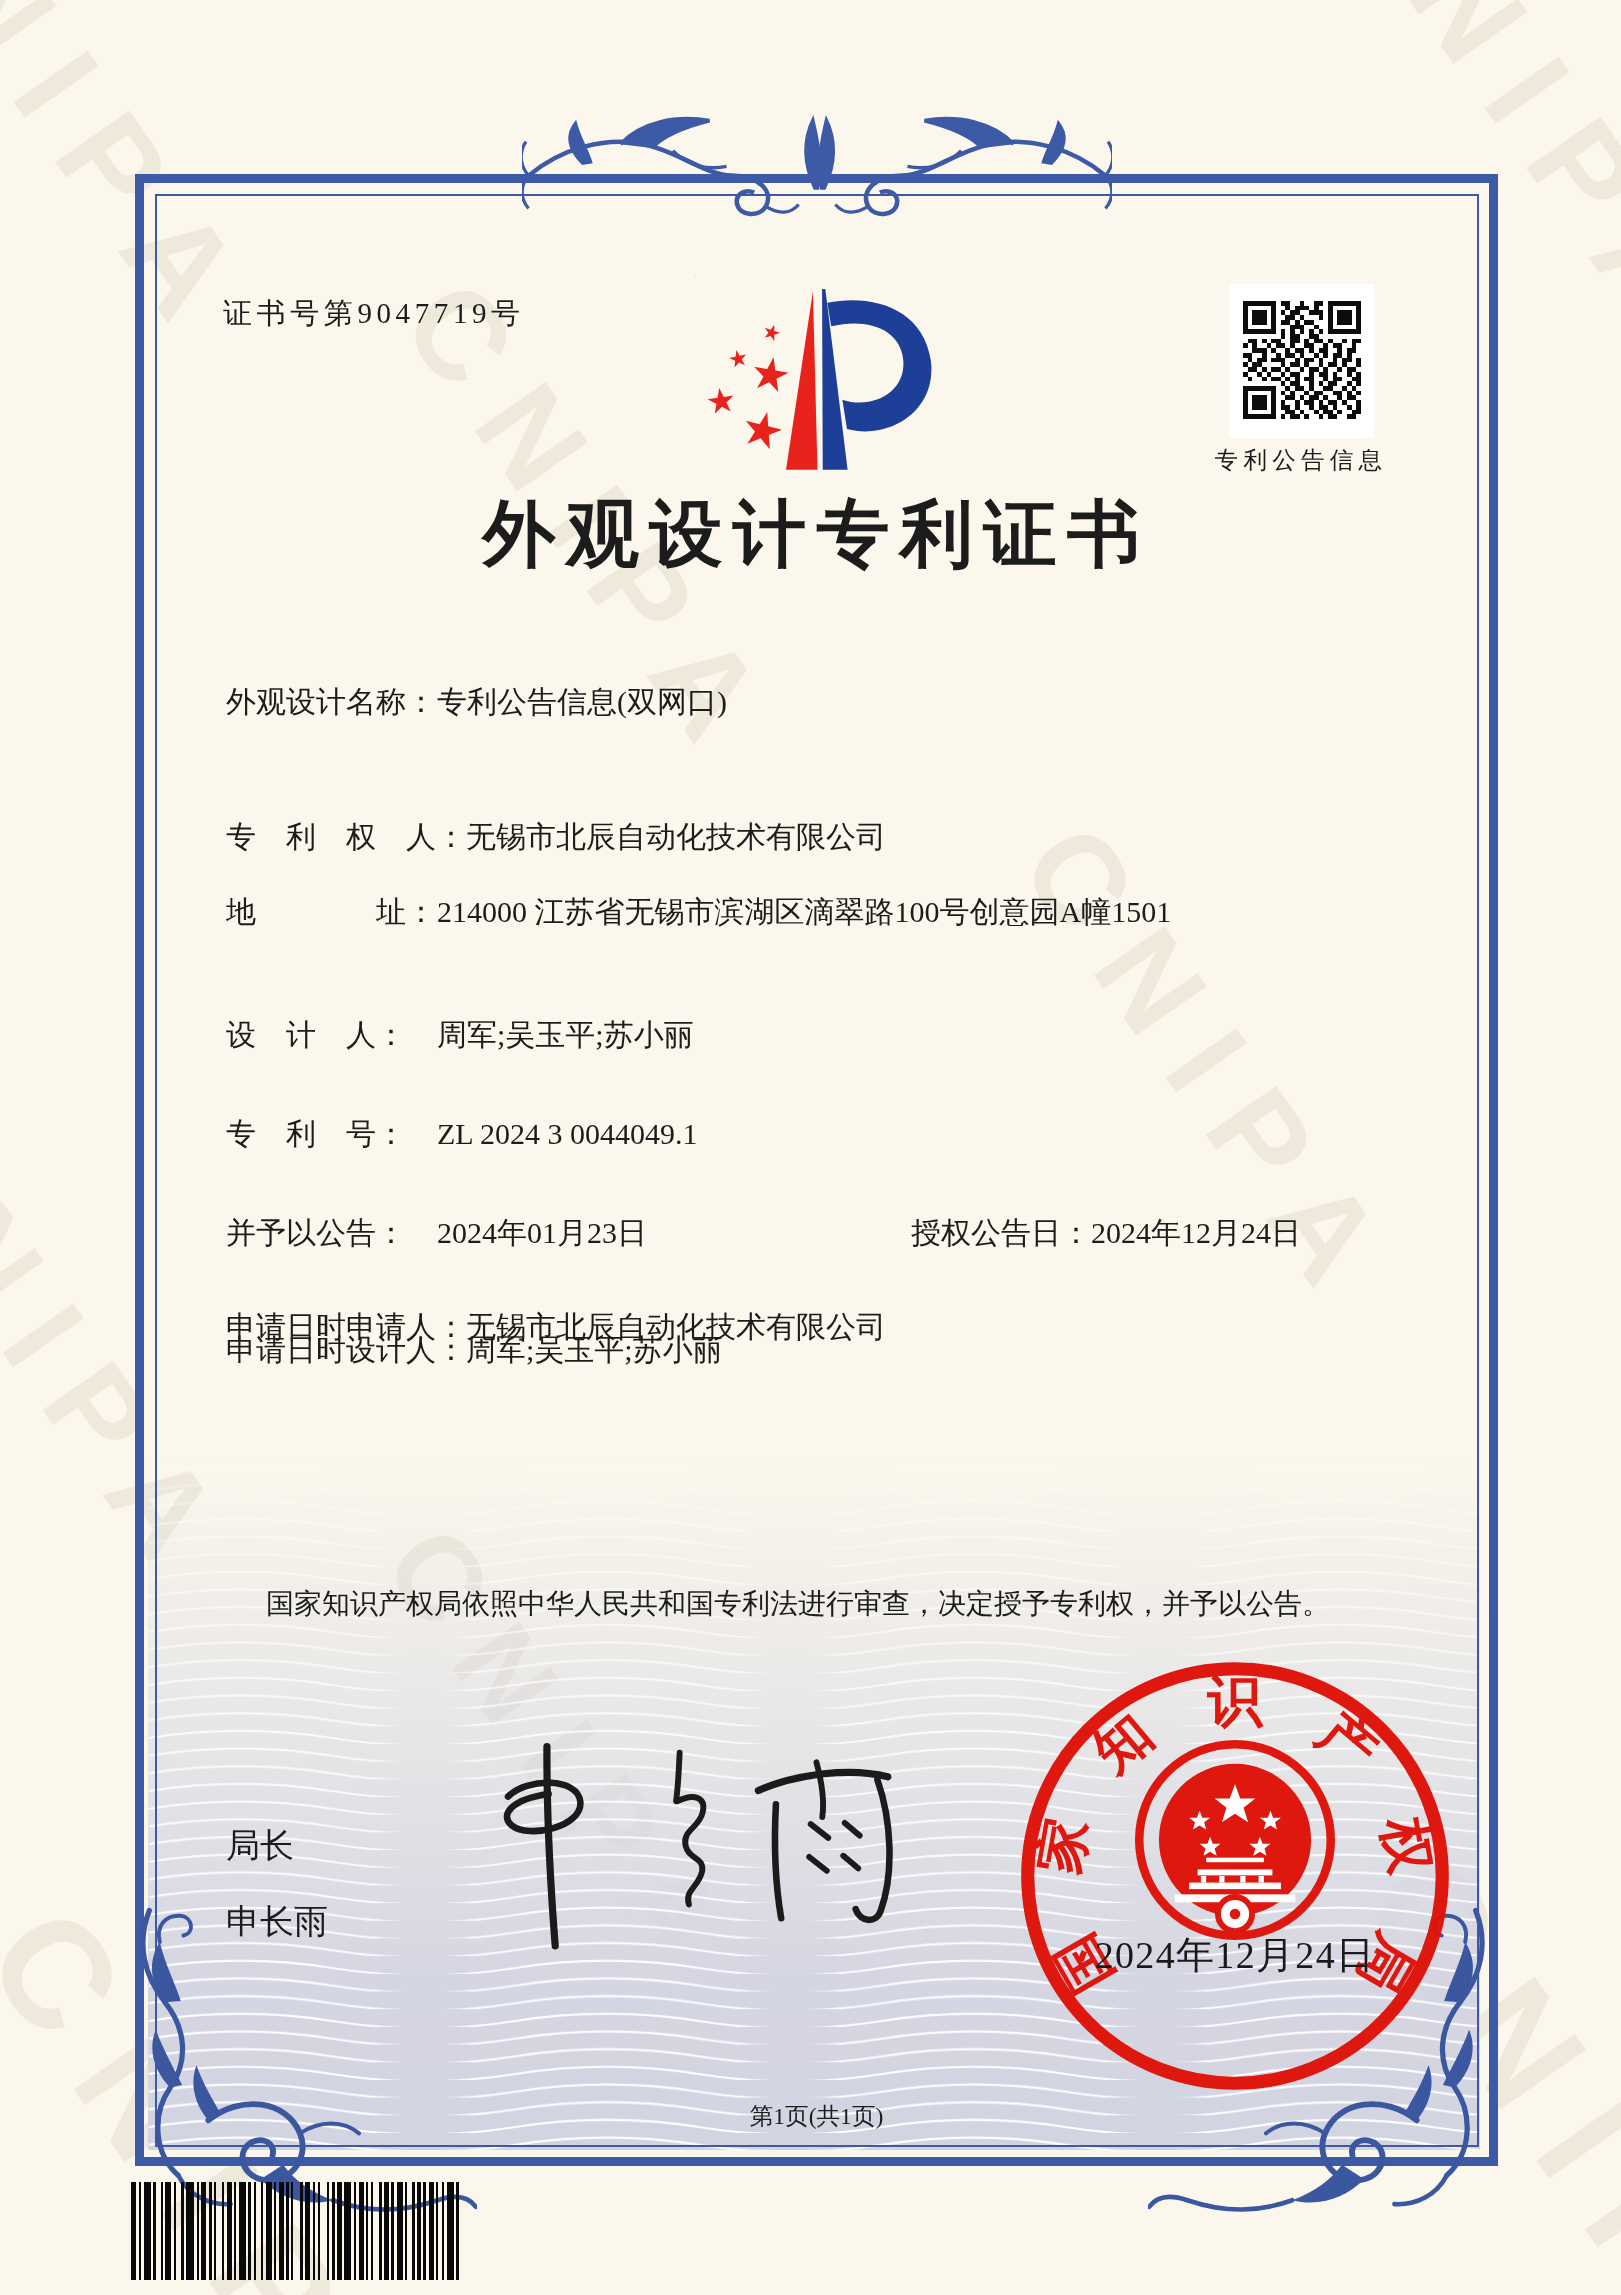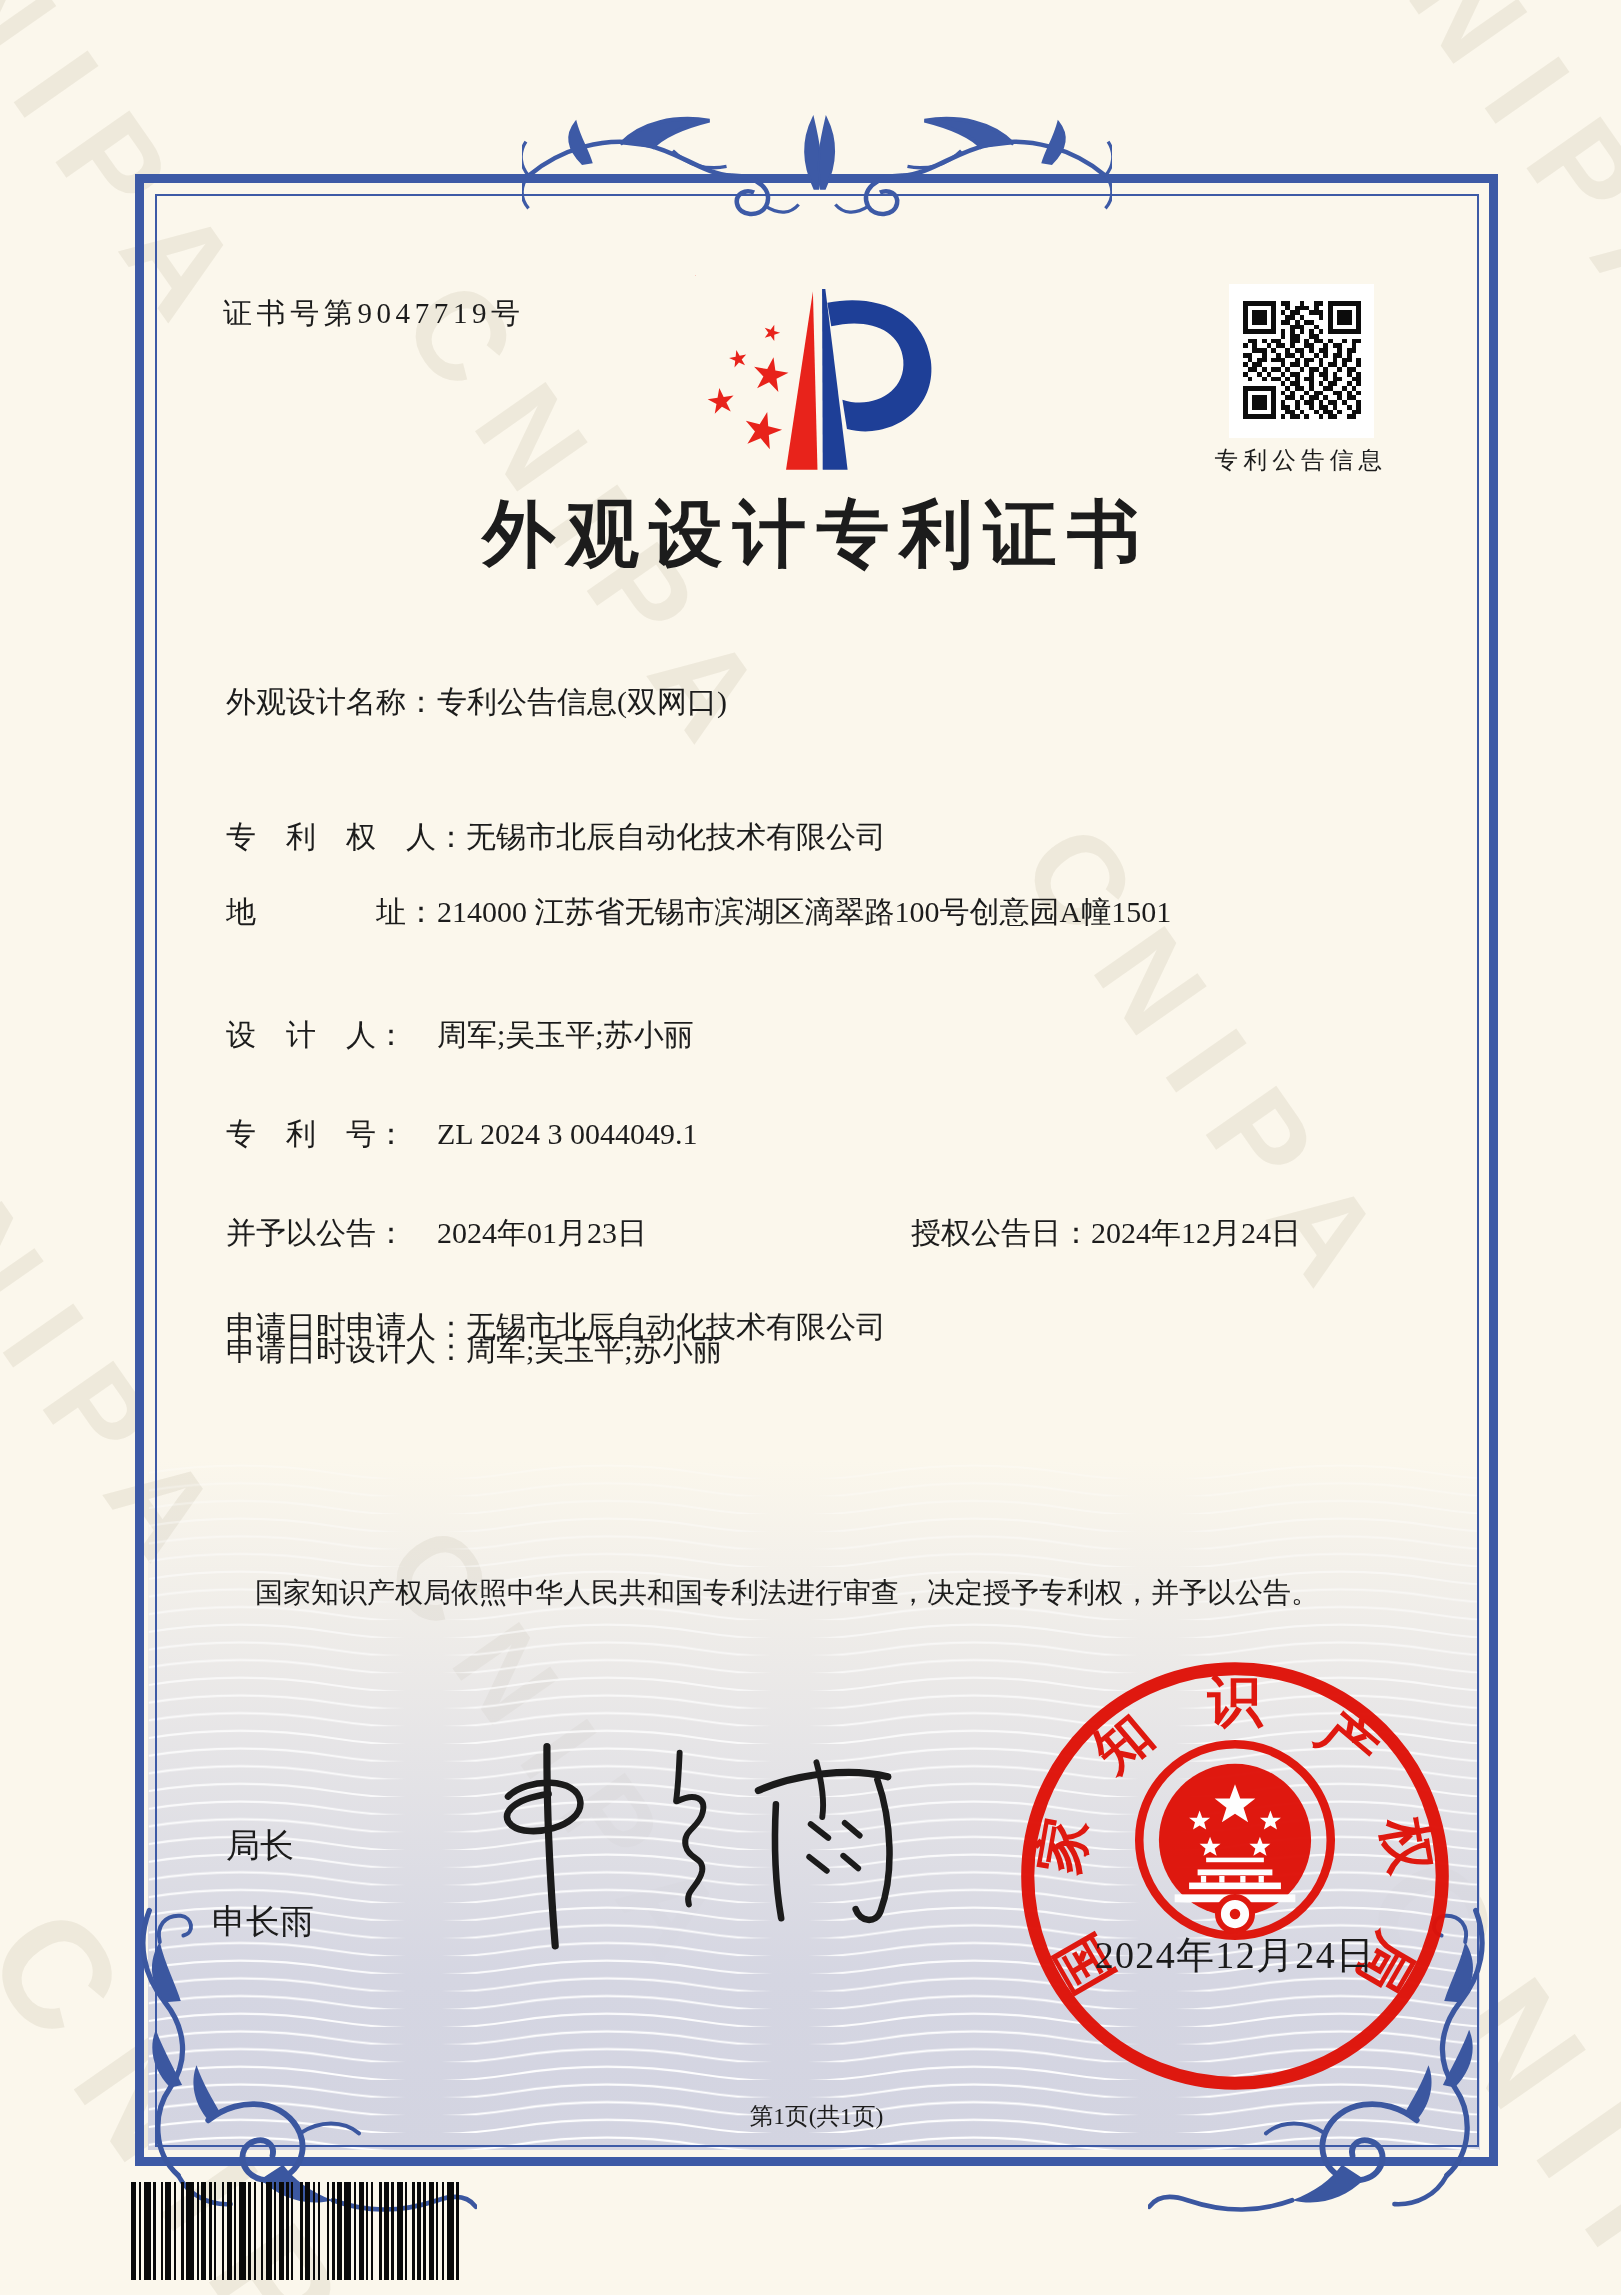--- a/index.html
+++ b/index.html
@@ -44,26 +44,26 @@
     font-size:73px;font-weight:bold;letter-spacing:10.5px;z-index:4;
   }
   
   .row{position:absolute;left:226px;font-size:30px;white-space:nowrap;z-index:4;}
   .row .lbl{display:inline-block;min-width:211px;}
   .col2{position:absolute;left:685px;top:0;}
   .r1{top:682px}.r2{top:817px}.r3{top:892px}.r4{top:1015px}
   .r5{top:1114px}.r6{top:1213px}.r7{top:1307px}.r8{top:1330px}
   
   .statement{position:absolute;left:197px;top:1567px;width:1245px;font-size:28px;line-height:52px;z-index:4;}
-  .statement p{margin:0;}
+  .statement p{margin:11px;}
   .statement p.ind{text-indent:58px;}
   
   .sig-title{position:absolute;left:226px;top:1823px;font-size:34px;z-index:4;
     font-family:"Liberation Sans","DejaVu Sans",sans-serif;}
-  .sig-name{position:absolute;left:212px;top:1899px;font-size:34px;z-index:4;
+  .sig-name{position:absolute;left:226px;top:1899px;font-size:34px;z-index:4;
     font-family:"Liberation Sans","DejaVu Sans",sans-serif;}
   .sig-svg{position:absolute;left:452px;top:1730px;z-index:4;}
   
   .seal{position:absolute;left:1012px;top:1653px;z-index:5;opacity:.97;}
   .seal text{font-family:"Liberation Serif","DejaVu Serif",serif;}
   
   .page-info{position:absolute;left:135px;top:2100px;width:1363px;text-align:center;font-size:23.6px;z-index:4;}
   .barcode{position:absolute;left:131px;top:2182px;width:482px;height:98px;z-index:4;display:flex;align-items:stretch;overflow:hidden;}
   .barcode .b{background:#090909;height:100%;flex:none;}
   .barcode .s{background:transparent;height:100%;flex:none;}

